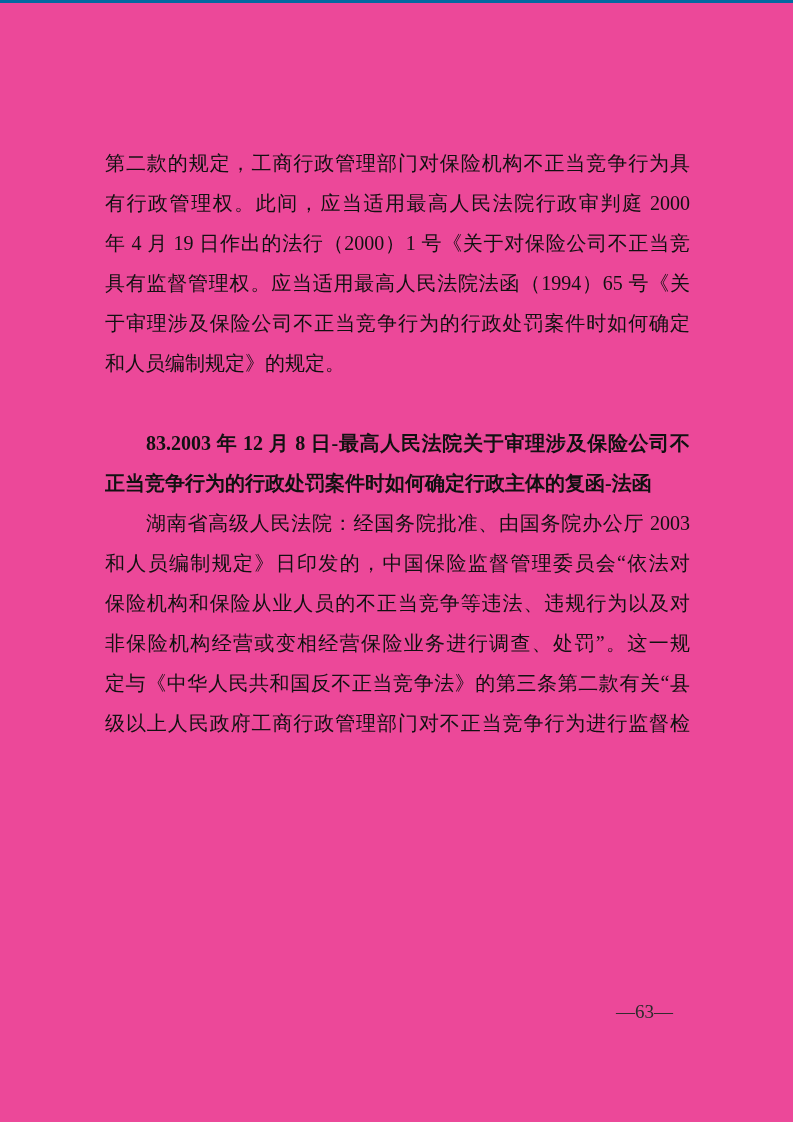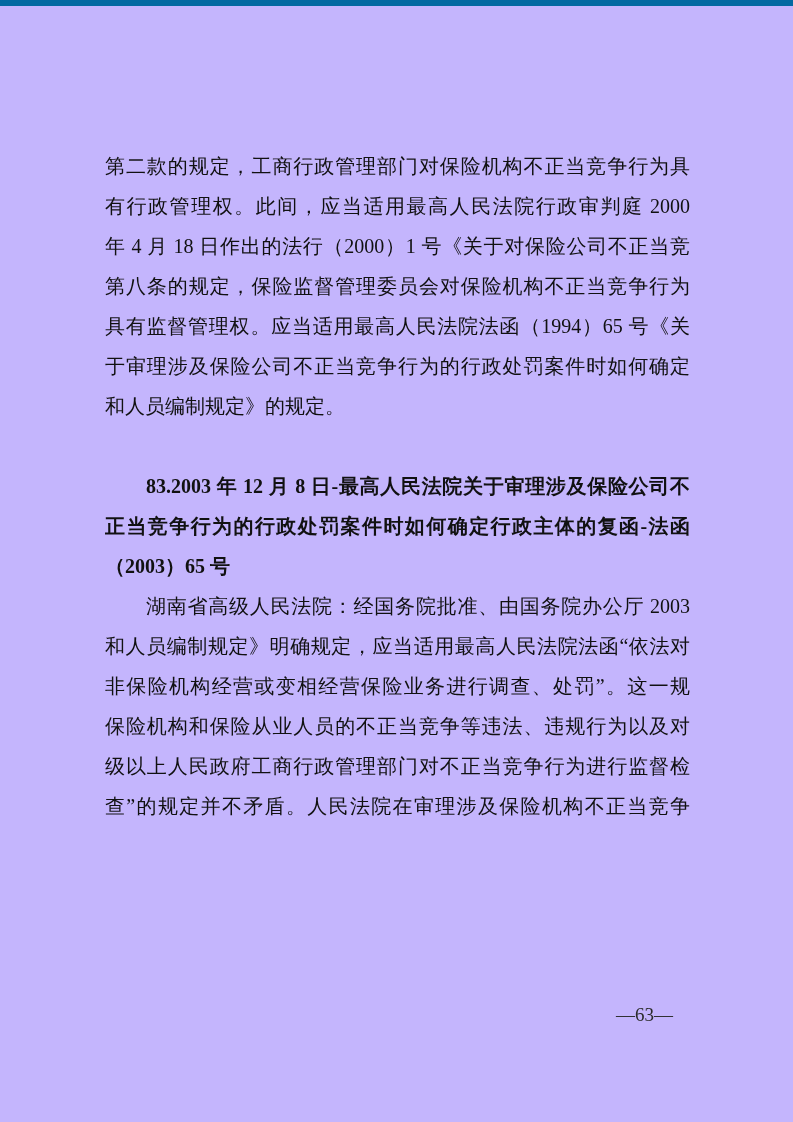--- a/index.html
+++ b/index.html
@@ -10,22 +10,22 @@
     overflow: hidden;
   }
   body {
     position: relative;
     font-family: "Liberation Serif", "DejaVu Serif", serif;
     color: #111111;
   }
   .page {
     position: absolute;
     inset: 0;
-    background: #c4b5fd;
-    border-top: 6px solid #0369a1;
+    background: #ec4899;
+    border-top: 3px solid #0369a1;
   }
   .text-block {
     position: absolute;
     left: 105px;
     top: 140px;
     width: 585px;
   }
   .doc-line {
     height: 40px;
     line-height: 40px;
@@ -64,34 +64,32 @@
   }
 </style>
 </head>
 <body>
 
 <div class="page">
   <div class="text-block">
     <div class="para para-first">
         <div class="doc-line">第二款的规定，工商行政管理部门对保险机构不正当竞争行为具</div>
         <div class="doc-line">有行政管理权。此间，应当适用最高人民法院行政审判庭 2000</div>
-        <div class="doc-line">年 4 月 18 日作出的法行（2000）1 号《关于对保险公司不正当竞</div>
-        <div class="doc-line">第八条的规定，保险监督管理委员会对保险机构不正当竞争行为</div>
+        <div class="doc-line">年 4 月 19 日作出的法行（2000）1 号《关于对保险公司不正当竞</div>
         <div class="doc-line">具有监督管理权。应当适用最高人民法院法函（1994）65 号《关</div>
         <div class="doc-line">于审理涉及保险公司不正当竞争行为的行政处罚案件时如何确定</div>
         <div class="doc-line">和人员编制规定》的规定。</div>
       </div>
     <div class="para heading indent-first">
         <div class="doc-line">83.2003 年 12 月 8 日-最高人民法院关于审理涉及保险公司不</div>
         <div class="doc-line">正当竞争行为的行政处罚案件时如何确定行政主体的复函-法函</div>
-        <div class="doc-line">（2003）65 号</div>
       </div>
     <div class="para para-body indent-first">
         <div class="doc-line">湖南省高级人民法院：经国务院批准、由国务院办公厅 2003</div>
-        <div class="doc-line">和人员编制规定》明确规定，应当适用最高人民法院法函“依法对</div>
+        <div class="doc-line">和人员编制规定》日印发的，中国保险监督管理委员会“依法对</div>
+        <div class="doc-line">保险机构和保险从业人员的不正当竞争等违法、违规行为以及对</div>
         <div class="doc-line">非保险机构经营或变相经营保险业务进行调查、处罚”。这一规</div>
-        <div class="doc-line">保险机构和保险从业人员的不正当竞争等违法、违规行为以及对</div>
+        <div class="doc-line">定与《中华人民共和国反不正当竞争法》的第三条第二款有关“县</div>
         <div class="doc-line">级以上人民政府工商行政管理部门对不正当竞争行为进行监督检</div>
-        <div class="doc-line">查”的规定并不矛盾。人民法院在审理涉及保险机构不正当竞争</div>
       </div>
   </div>
   <div class="footer">—63—</div>
 </div>
 
 </body></html>

